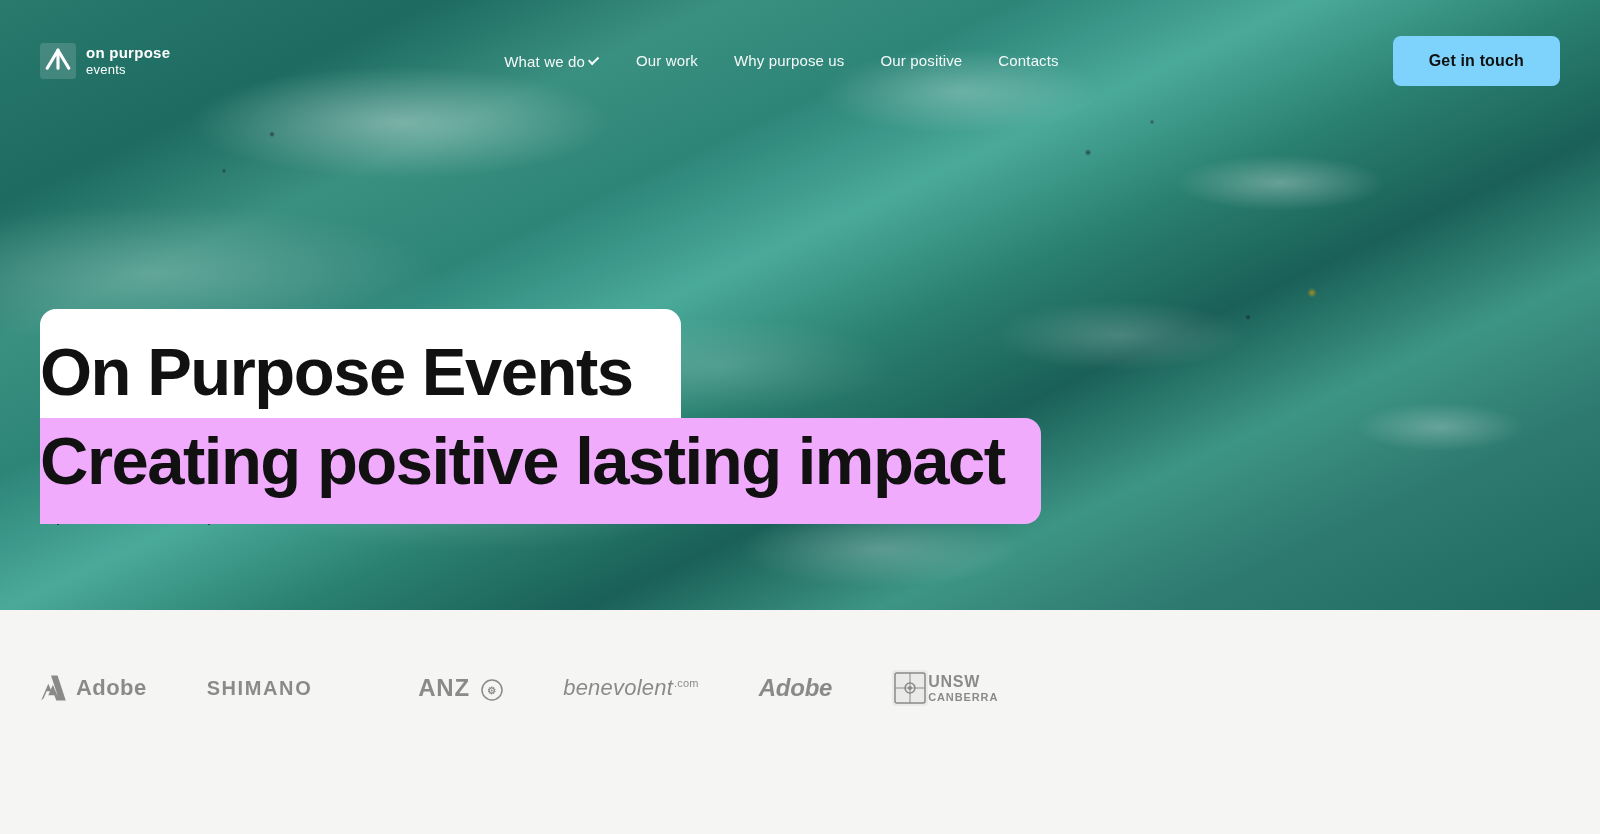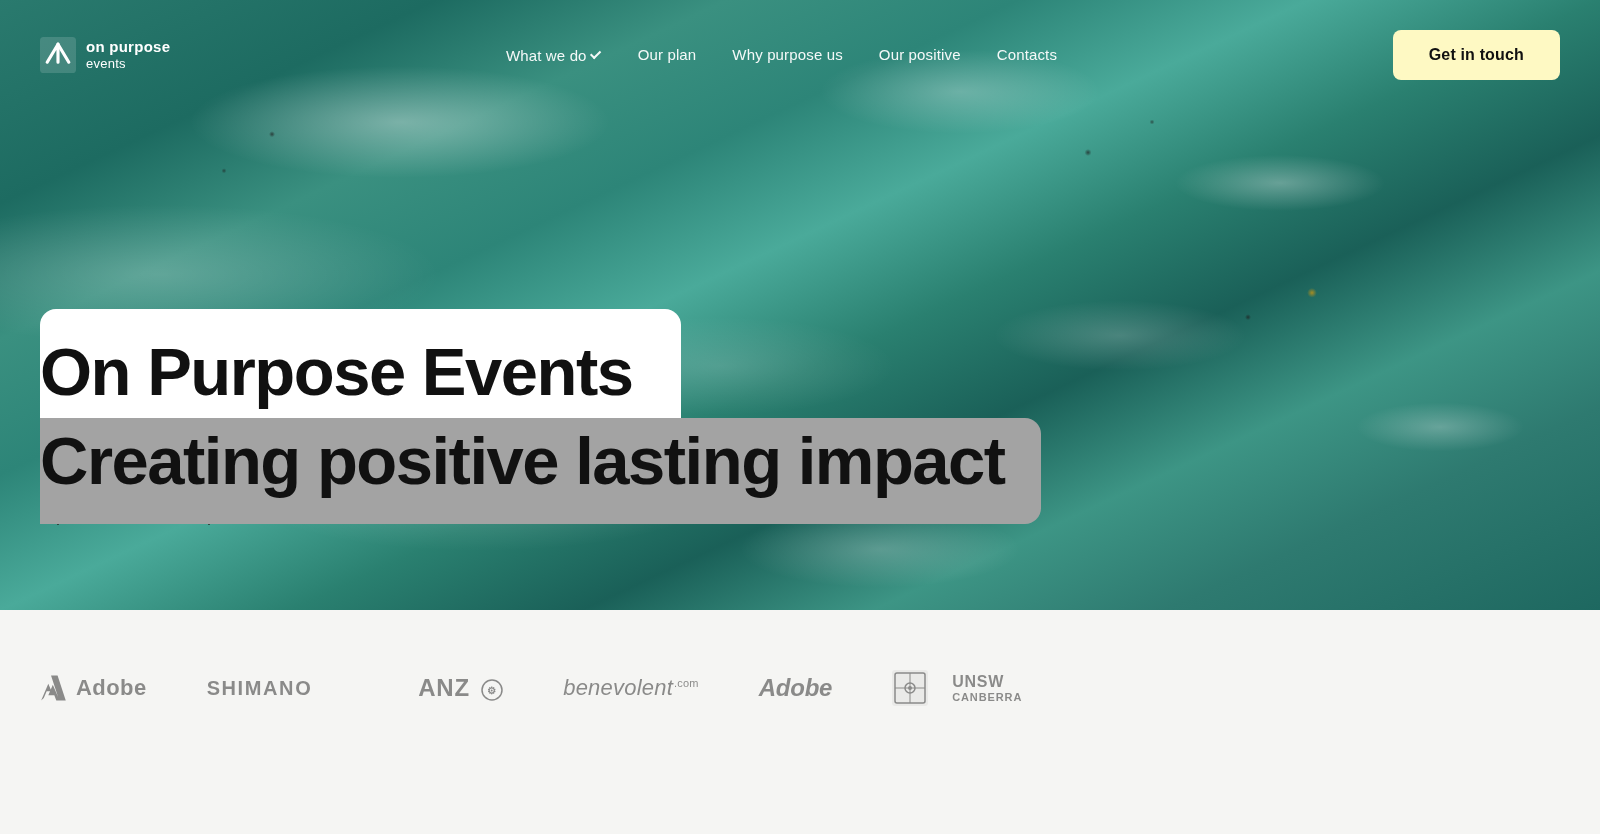--- a/index.html
+++ b/index.html
@@ -6,21 +6,21 @@
 
     body {
       font-family: -apple-system, BlinkMacSystemFont, 'Segoe UI', Helvetica, Arial, sans-serif;
       background: #f5f5f3;
       overflow-x: hidden;
     }
 
     
     nav {
       position: absolute;
-      top: 0; left: 0; right: 0;
+      top: 6px; left: 0; right: 0;
       z-index: 10;
       display: flex;
       align-items: center;
       justify-content: space-between;
       padding: 0 40px;
       height: 110px;
     }
 
     .logo-area {
       display: flex;
@@ -74,21 +74,21 @@
     .chevron-down {
       display: inline-block;
       width: 10px;
       height: 6px;
       border-left: 2px solid #fff;
       border-bottom: 2px solid #fff;
       transform: rotate(-45deg) translateY(-2px);
     }
 
     .get-in-touch-btn {
-      background: #fef9c3;
+      background: #7dd3fc;
       color: #111;
       border: none;
       border-radius: 8px;
       padding: 16px 36px;
       font-size: 16px;
       font-weight: 600;
       cursor: pointer;
       letter-spacing: 0.01em;
     }
 
@@ -213,21 +213,21 @@
 
     .resmed-text {
       font-size: 22px;
       font-weight: 600;
       font-style: italic;
       letter-spacing: 0.01em;
     }
 
     .unsw-logo {
       display: flex;
-      gap: 24px;
+      gap: 0;
     }
 
     .unsw-crest {
       width: 36px;
       height: 36px;
     }
 
     .unsw-text {
       font-size: 15px;
       font-weight: 700;
@@ -278,21 +278,21 @@
       </div>
 
       <ul class="nav-links">
         <li>
           <a href="#" class="what-we-do">
             <span>What we do</span>
             <span class="chevron-down"></span>
           </a>
         </li>
         <li>
-          <a href="#">Our plan</a>
+          <a href="#">Our work</a>
         </li>
         <li>
           <a href="#">Why purpose us</a>
         </li>
         <li>
           <a href="#">Our positive</a>
         </li>
         <li>
           <a href="#">Contacts</a>
         </li>
@@ -300,21 +300,21 @@
 
       <button class="get-in-touch-btn">Get in touch</button>
     </nav>
   </div>
 
   <div style="position:absolute; bottom:310px; left:0; right:0; z-index:20; padding:0 40px;">
     <div style="display:inline-block;">
       <div style="background:#fff; display:inline-block; padding:28px 48px 10px 0; border-radius:16px 16px 0 0; font-size:67px; font-weight:700; color:#111; letter-spacing:-1.5px; line-height:1.05;">
         <span>On Purpose Events</span>
       </div>
-      <div style="background:#a3a3a3; display:block; padding:8px 36px 28px 0; border-radius:0 16px 16px 0; font-size:67px; font-weight:700; color:#111; letter-spacing:-1.5px; line-height:1.05;">
+      <div style="background:#f0abfc; display:block; padding:8px 36px 28px 0; border-radius:0 16px 16px 0; font-size:67px; font-weight:700; color:#111; letter-spacing:-1.5px; line-height:1.05;">
         <span>Creating positive lasting impact</span>
       </div>
     </div>
   </div>
 
   <div style="background:#f5f5f3; padding:30px 40px 0 40px; position:relative; z-index:5;">
     <p class="desc-text" style="font-size:15.5px; color:#222; line-height:1.65; max-width:500px; margin-bottom:0; padding-bottom:30px;">We're a sustainable event management company with a purpose – to help you plan and deliver carbon neutral events with lasting positive impact, and without compromise.</p>
   </div>
 
   <div class="partners-section" style="position:relative; z-index:5;">

